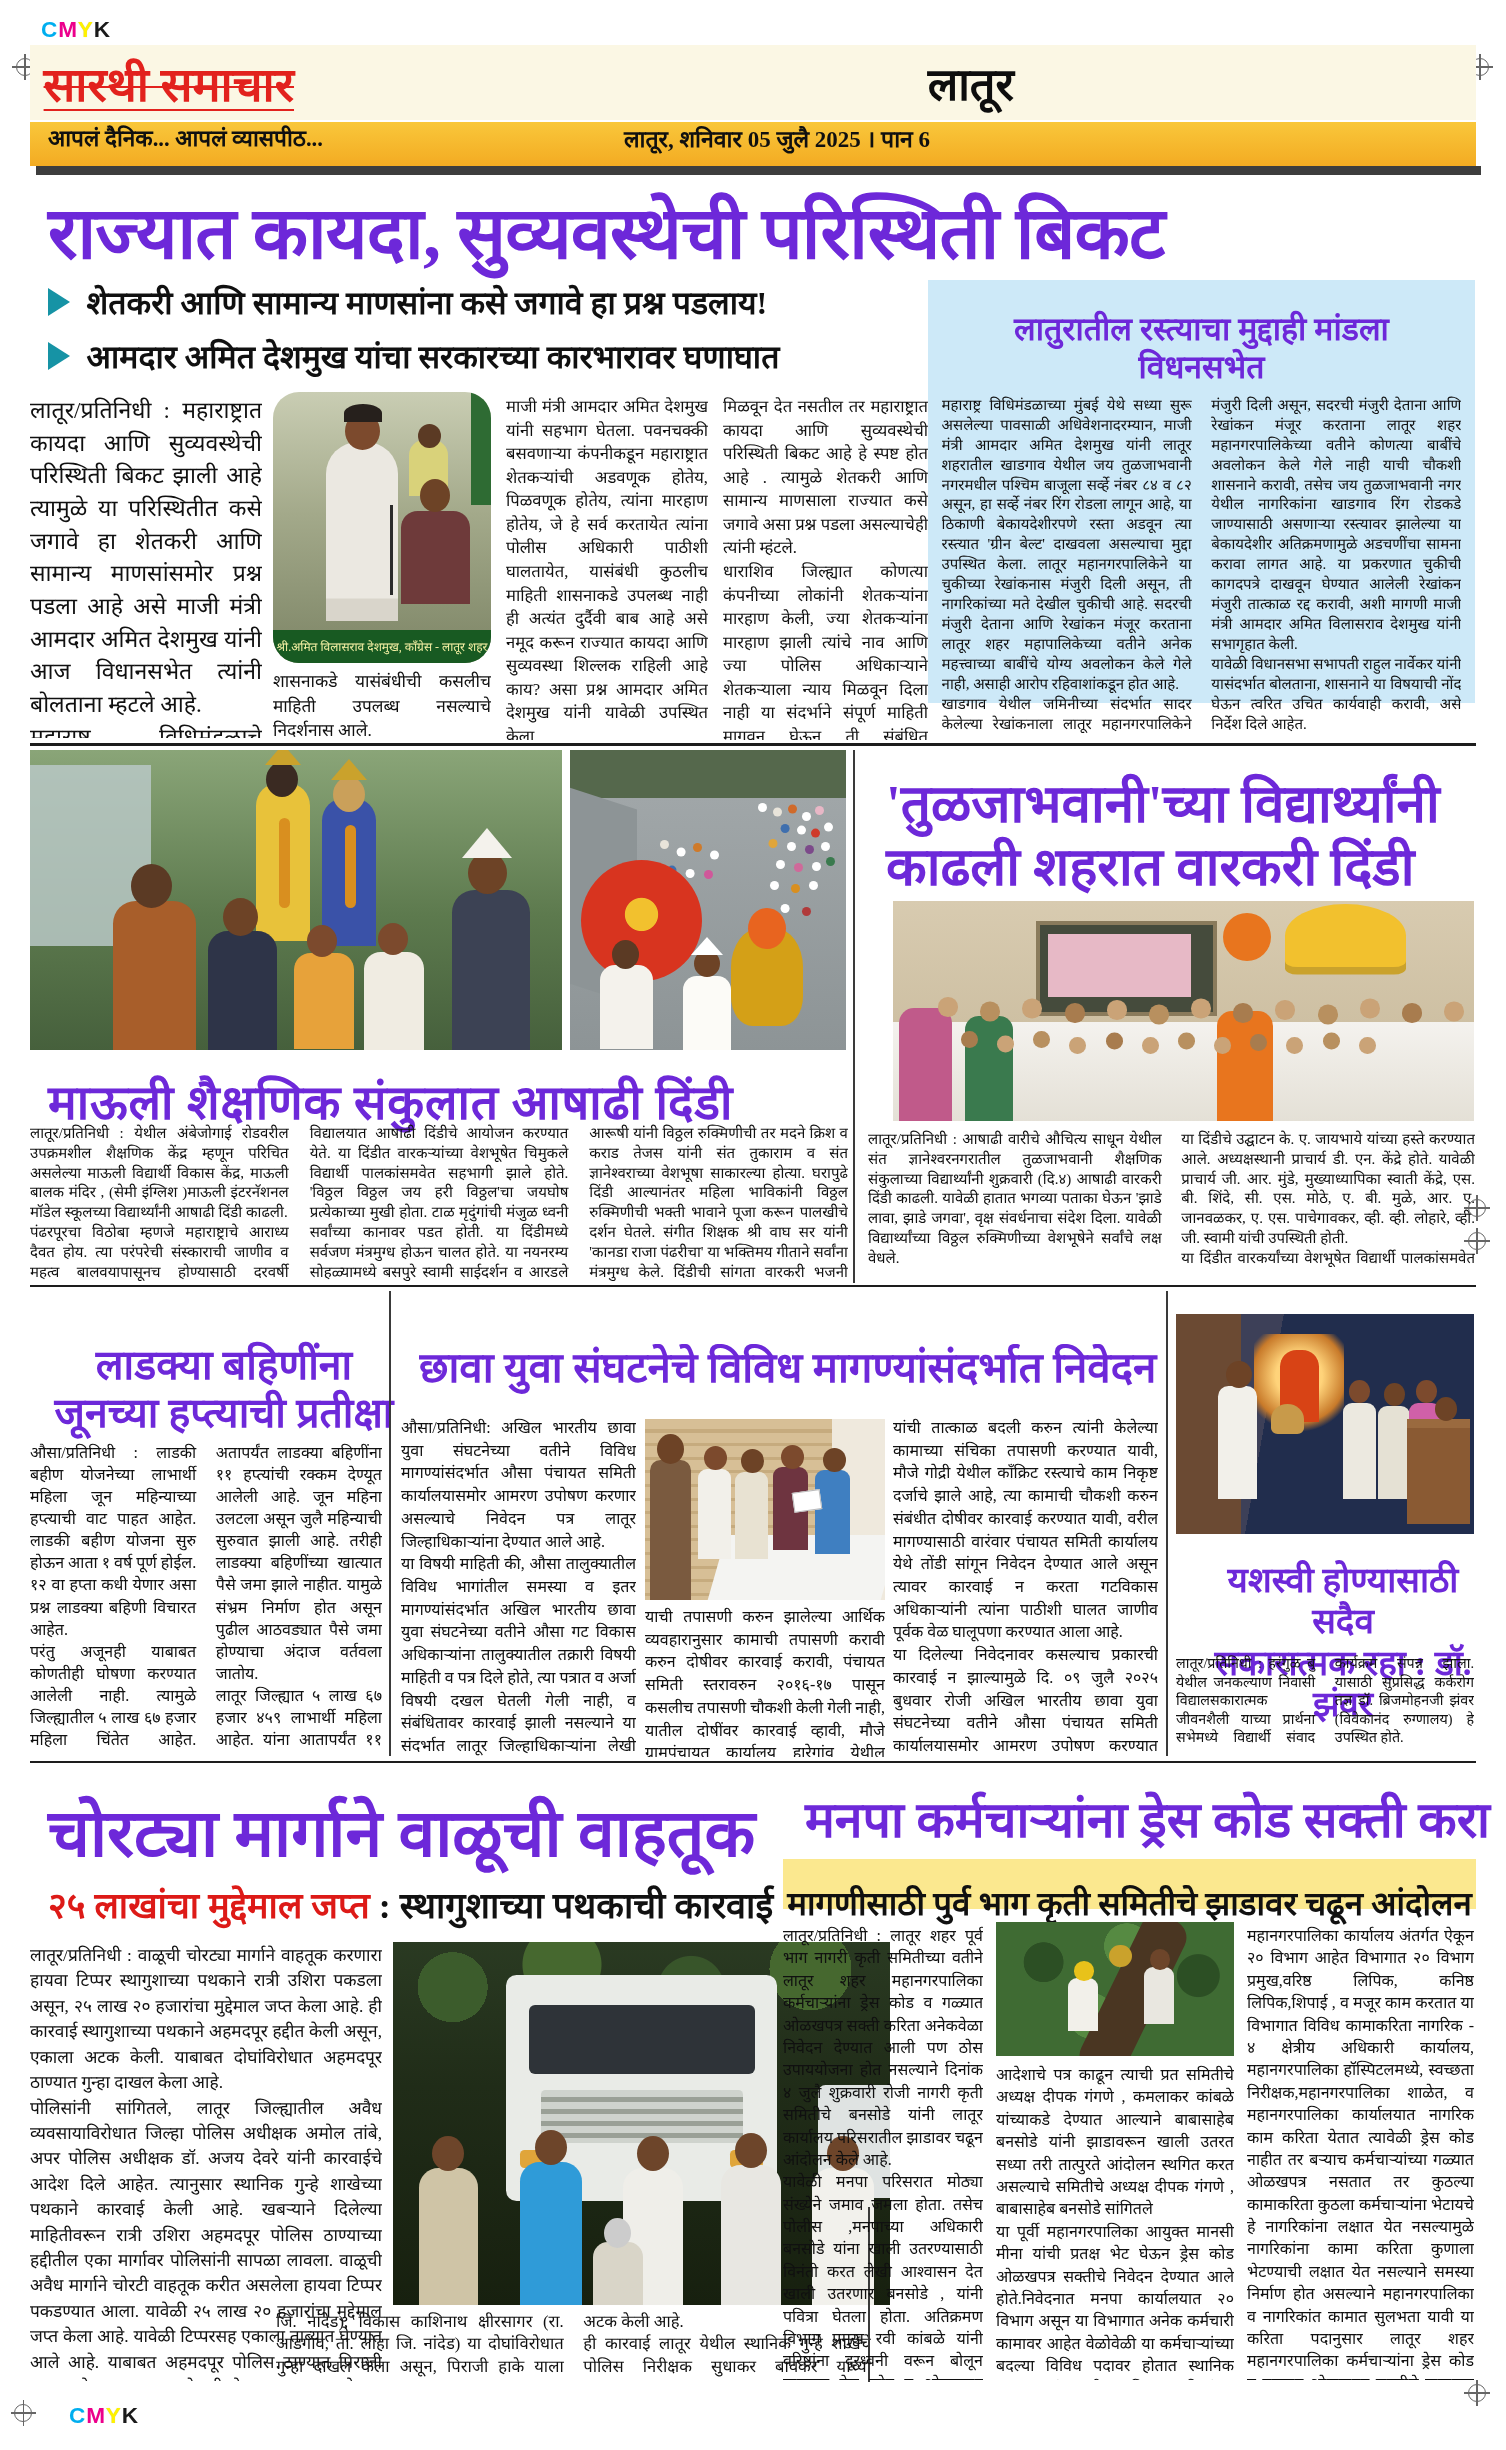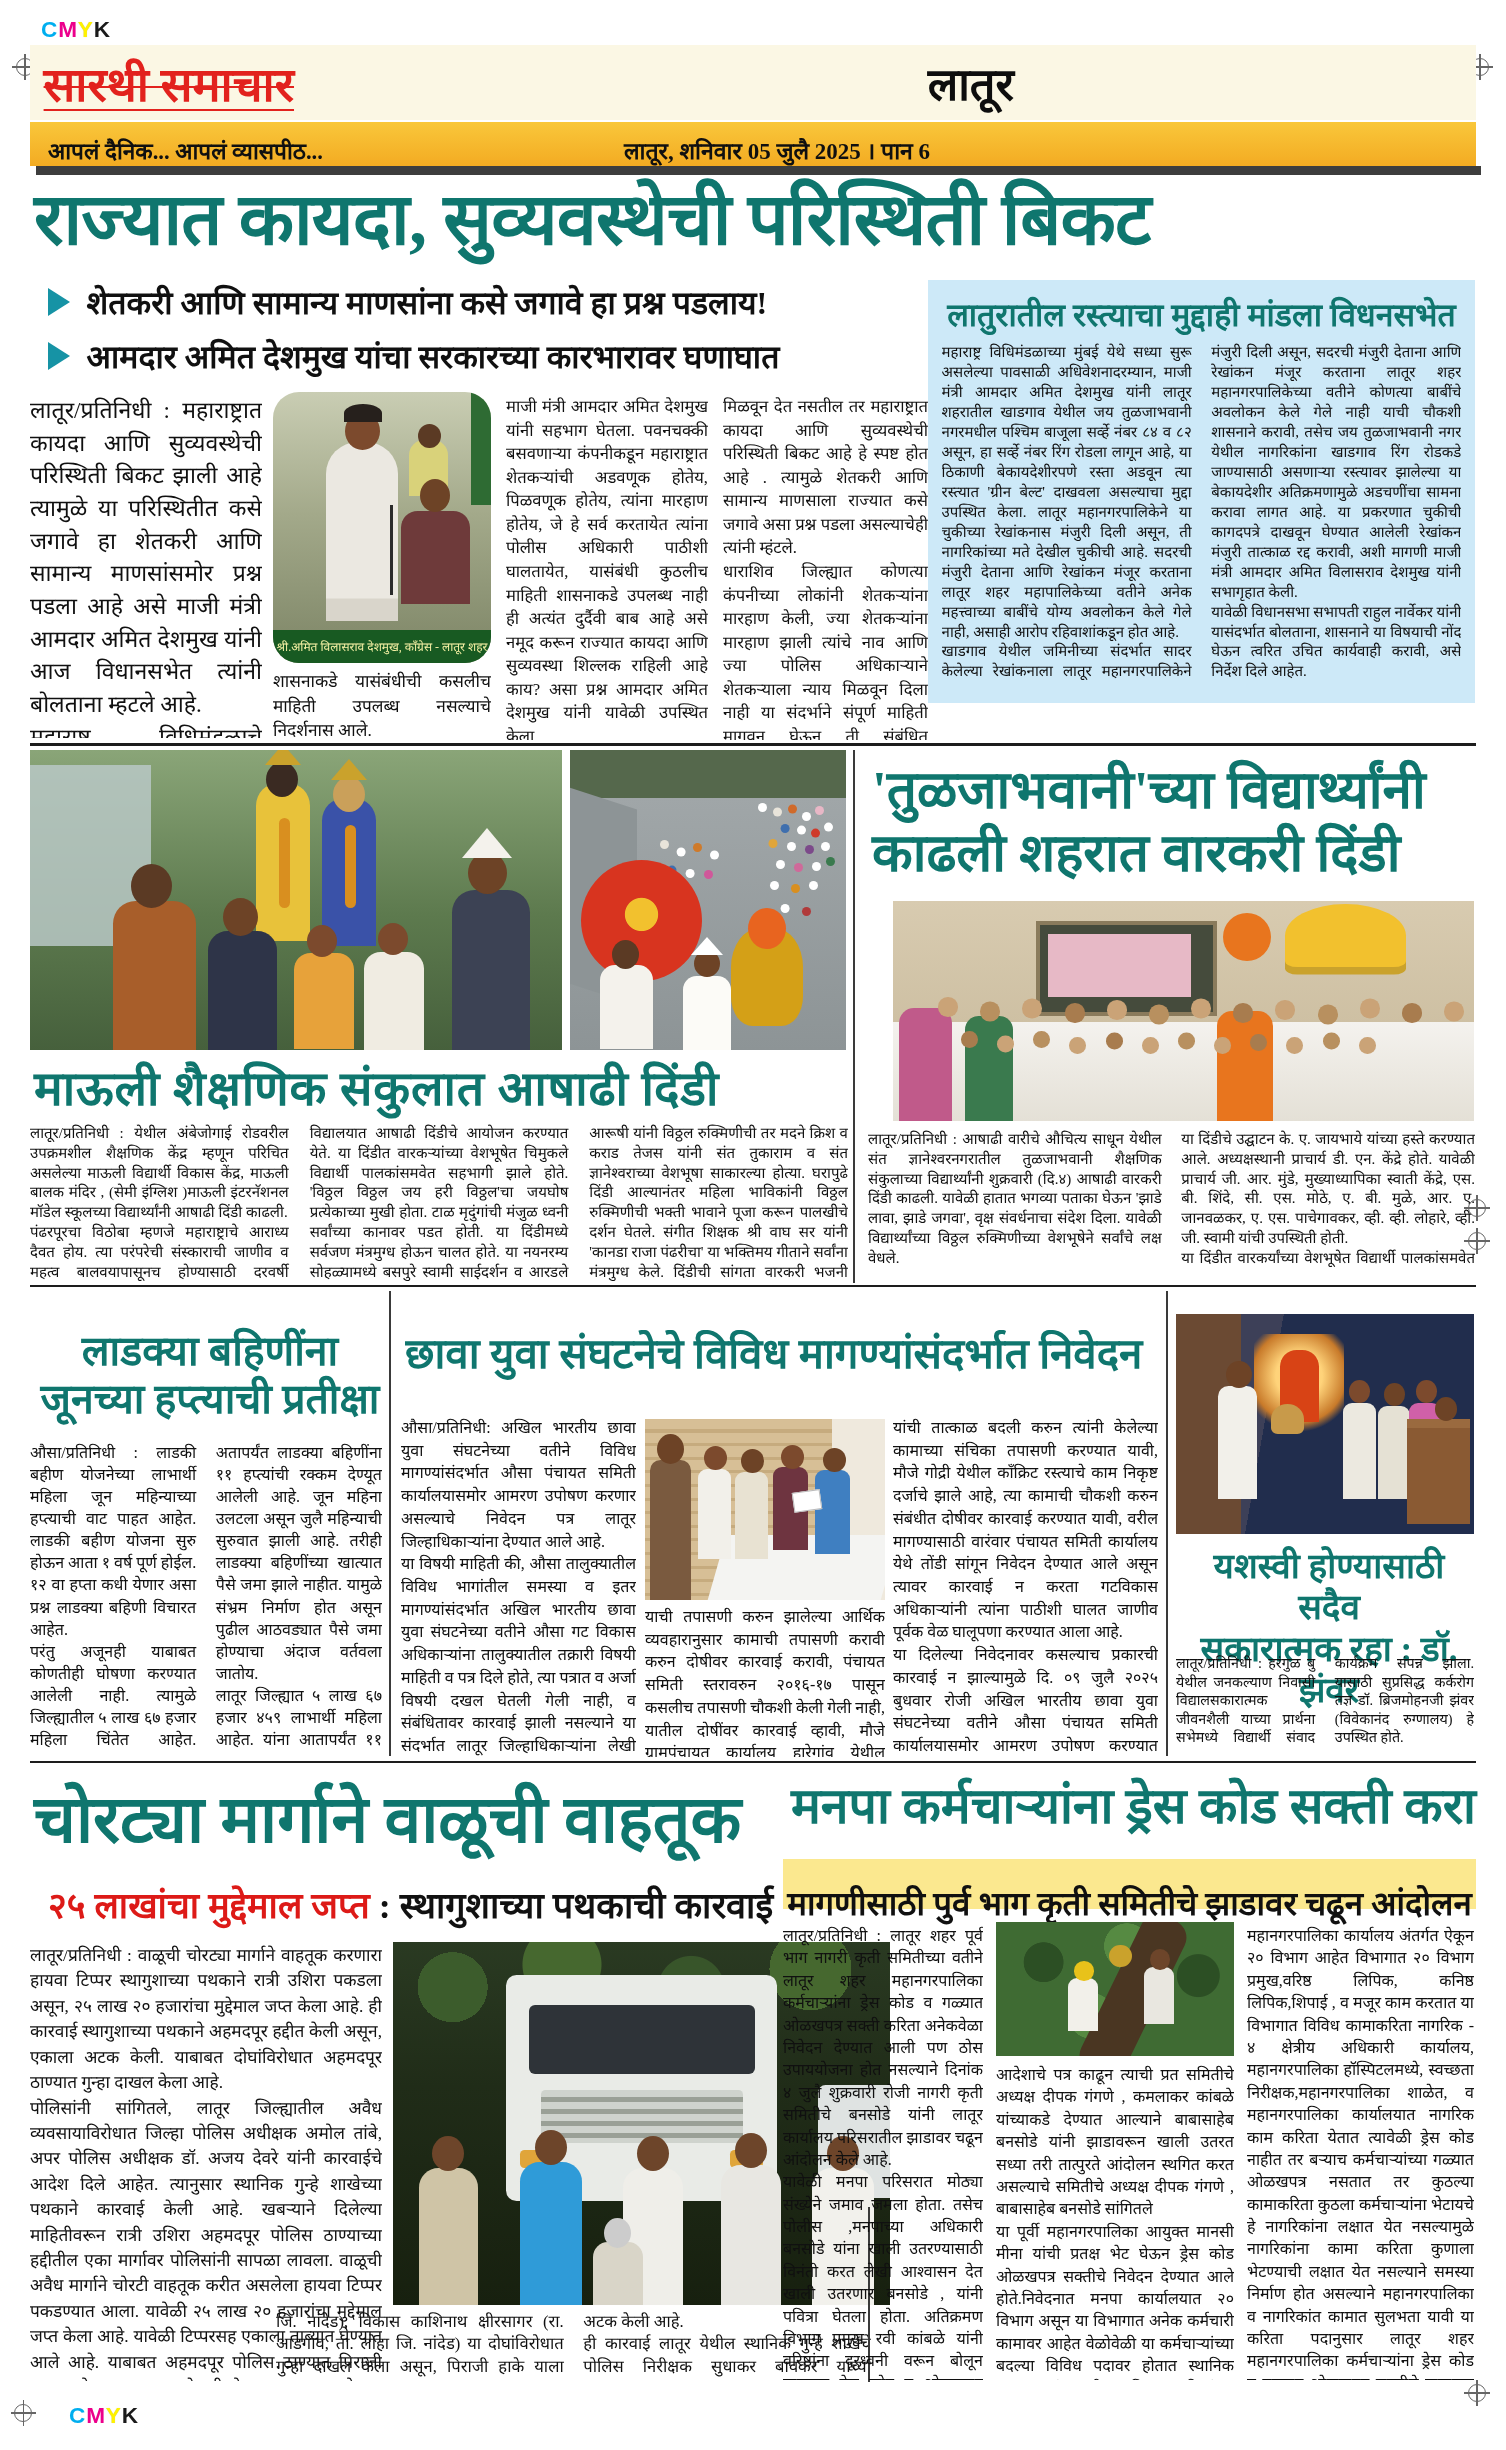--- a/index.html
+++ b/index.html
@@ -4,40 +4,40 @@
 <style>
   html,body{margin:0;padding:0;background:#e8e8e8;}
   #page{position:relative;width:1506px;height:2450px;background:#ffffff;
         font-family:"Liberation Serif",serif;color:#101010;overflow:hidden;}
   .abs{position:absolute;}
   .d{position:absolute;display:block;}
   .jtext{text-align:justify;font-size:16.6px;line-height:1.42;white-space:pre-line;
          overflow:hidden;text-justify:inter-word;}
   .cols2{column-count:2;column-gap:19.6px;}
   .cols3{column-count:3;column-gap:21px;}
-  h1,h2,h3{margin:4px;padding:0;font-weight:800;color:#0f766e;}
+  h1,h2,h3{margin:18px;padding:0;font-weight:800;color:#6d28d9;}
   .hrule{position:absolute;background:#1d1d1d;}
   .vrule{position:absolute;background:#3a3a3a;width:2.3px;}
   
   .regmark{position:absolute;width:25.6px;height:25.6px;}
   .regmark .c{position:absolute;left:3.8px;top:3.8px;right:3.8px;bottom:3.8px;border:1.5px solid #666;border-radius:50%;}
   .regmark .v{position:absolute;left:12px;top:0;bottom:0;width:1.5px;background:#666;}
   .regmark .h{position:absolute;top:12px;left:0;right:0;height:1.5px;background:#666;}
   
   .cmyk{font-family:"Liberation Sans",sans-serif;font-weight:700;font-size:22.6px;letter-spacing:0.8px;}
   .cmyk .lc{color:#00aeef;} .cmyk .lm{color:#ec008c;} .cmyk .ly{color:#fff200;text-shadow:0 0 0.8px #bbb;} .cmyk .lk{color:#1a1a1a;}
   
   .masthead{left:30px;top:45px;width:1446px;height:75px;background:#fbf7e4;display:flex;align-items:center;}
   .paper-title{font-size:47px;font-weight:800;color:#e2221d;padding-left:13.6px;white-space:nowrap;
       text-decoration-line:underline line-through;text-decoration-thickness:2.3px;text-underline-offset:7.5px;}
   .edition{font-size:45px;font-weight:800;color:#0d0d0d;}
   .contact{font-size:19.6px;color:#1a1a1a;line-height:1.5;}
   .sqb{display:inline-block;width:9px;height:9px;border:1.5px solid #444;margin-right:7.5px;vertical-align:middle;}
   .datebar{left:30px;top:122px;width:1446px;height:44px;background:linear-gradient(180deg,#f9c73b,#f3ab22);
-      display:flex;align-items:flex-end;}
+      display:flex;align-items:flex-start;}
   .datebar-shadow{left:36px;top:166px;width:1445px;height:9px;background:#3d3d3d;}
   .tagline{font-size:22.6px;font-weight:700;padding-left:18px;white-space:nowrap;}
   .dateline{font-size:23px;font-weight:800;white-space:nowrap;}
   
   .lead-headline{left:30px;top:179px;width:1186px;font-size:72px;font-weight:900;line-height:1.04;letter-spacing:-0.8px;white-space:nowrap;}
   .bullet-row{display:flex;align-items:center;gap:16.6px;}
   .tri{width:0;height:0;border-top:14.3px solid transparent;border-bottom:14.3px solid transparent;border-left:22.6px solid #1693a5;}
   .bullet-label{font-size:32px;font-weight:800;white-space:nowrap;}
   .bluebox{left:928px;top:280px;width:547px;height:423px;background:#cde9f8;padding:12px 13.6px;box-sizing:border-box;}
   .bluebox h2{font-size:32px;text-align:center;line-height:1.2;margin-bottom:9px;}

